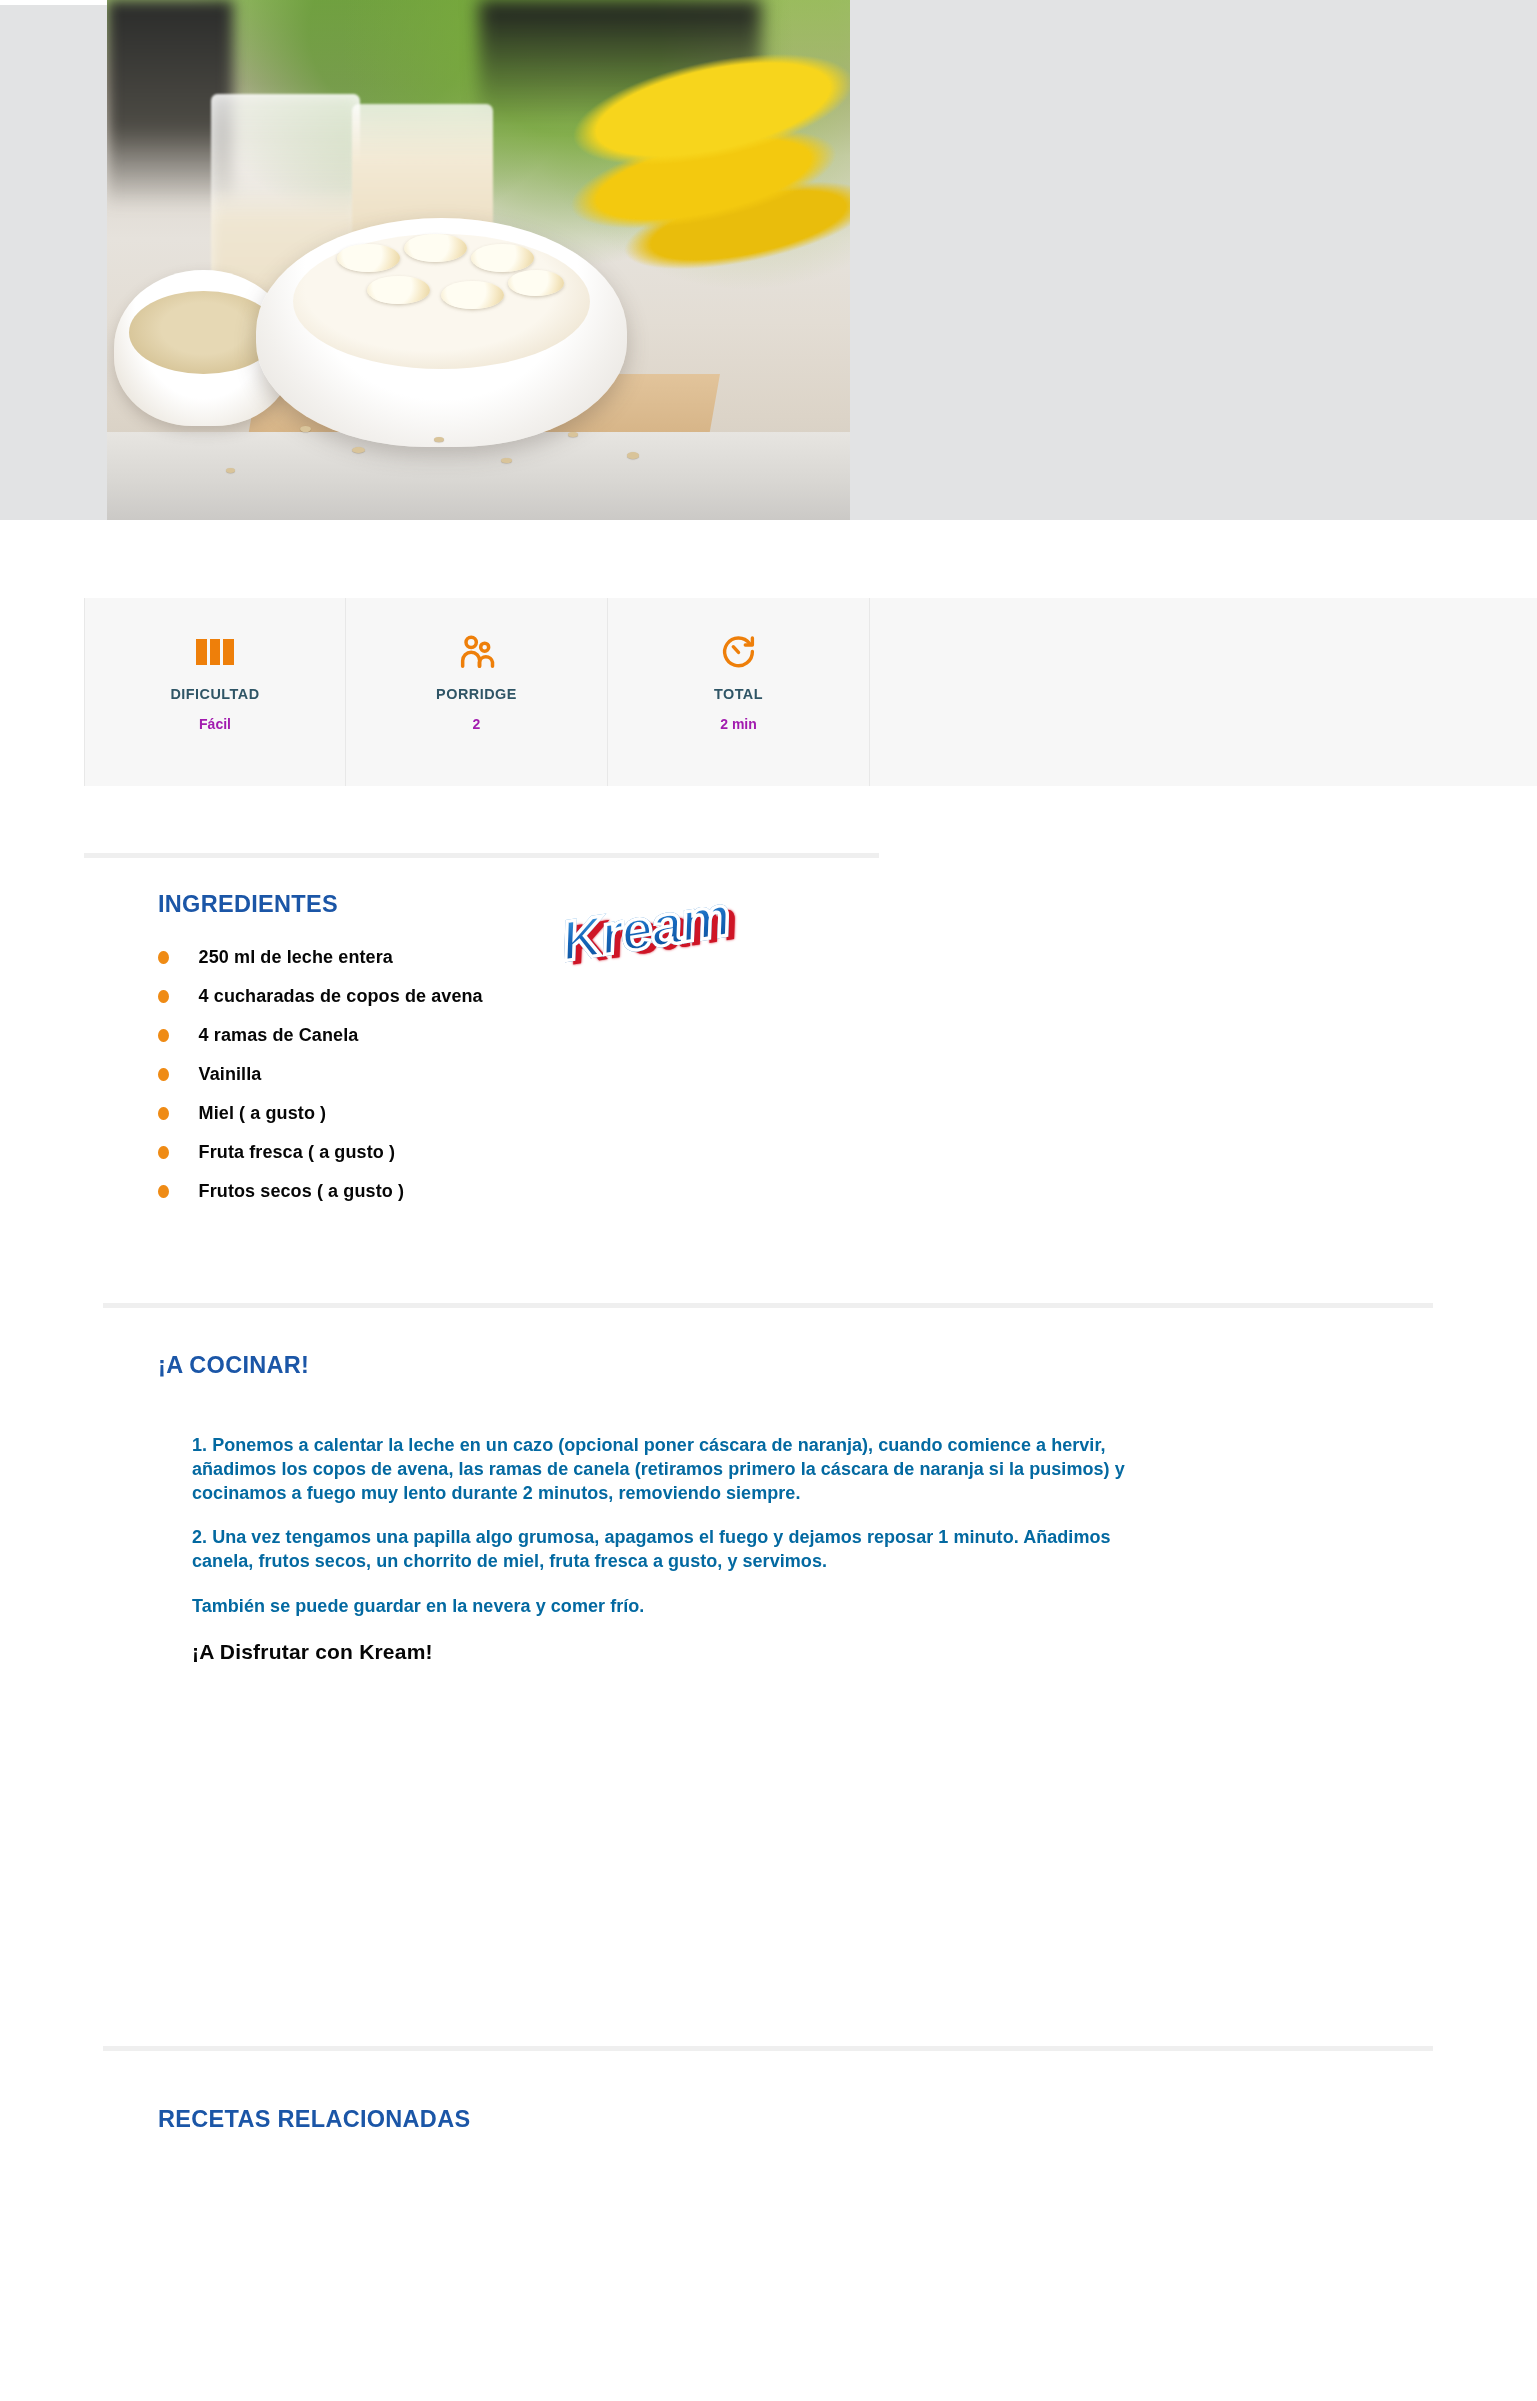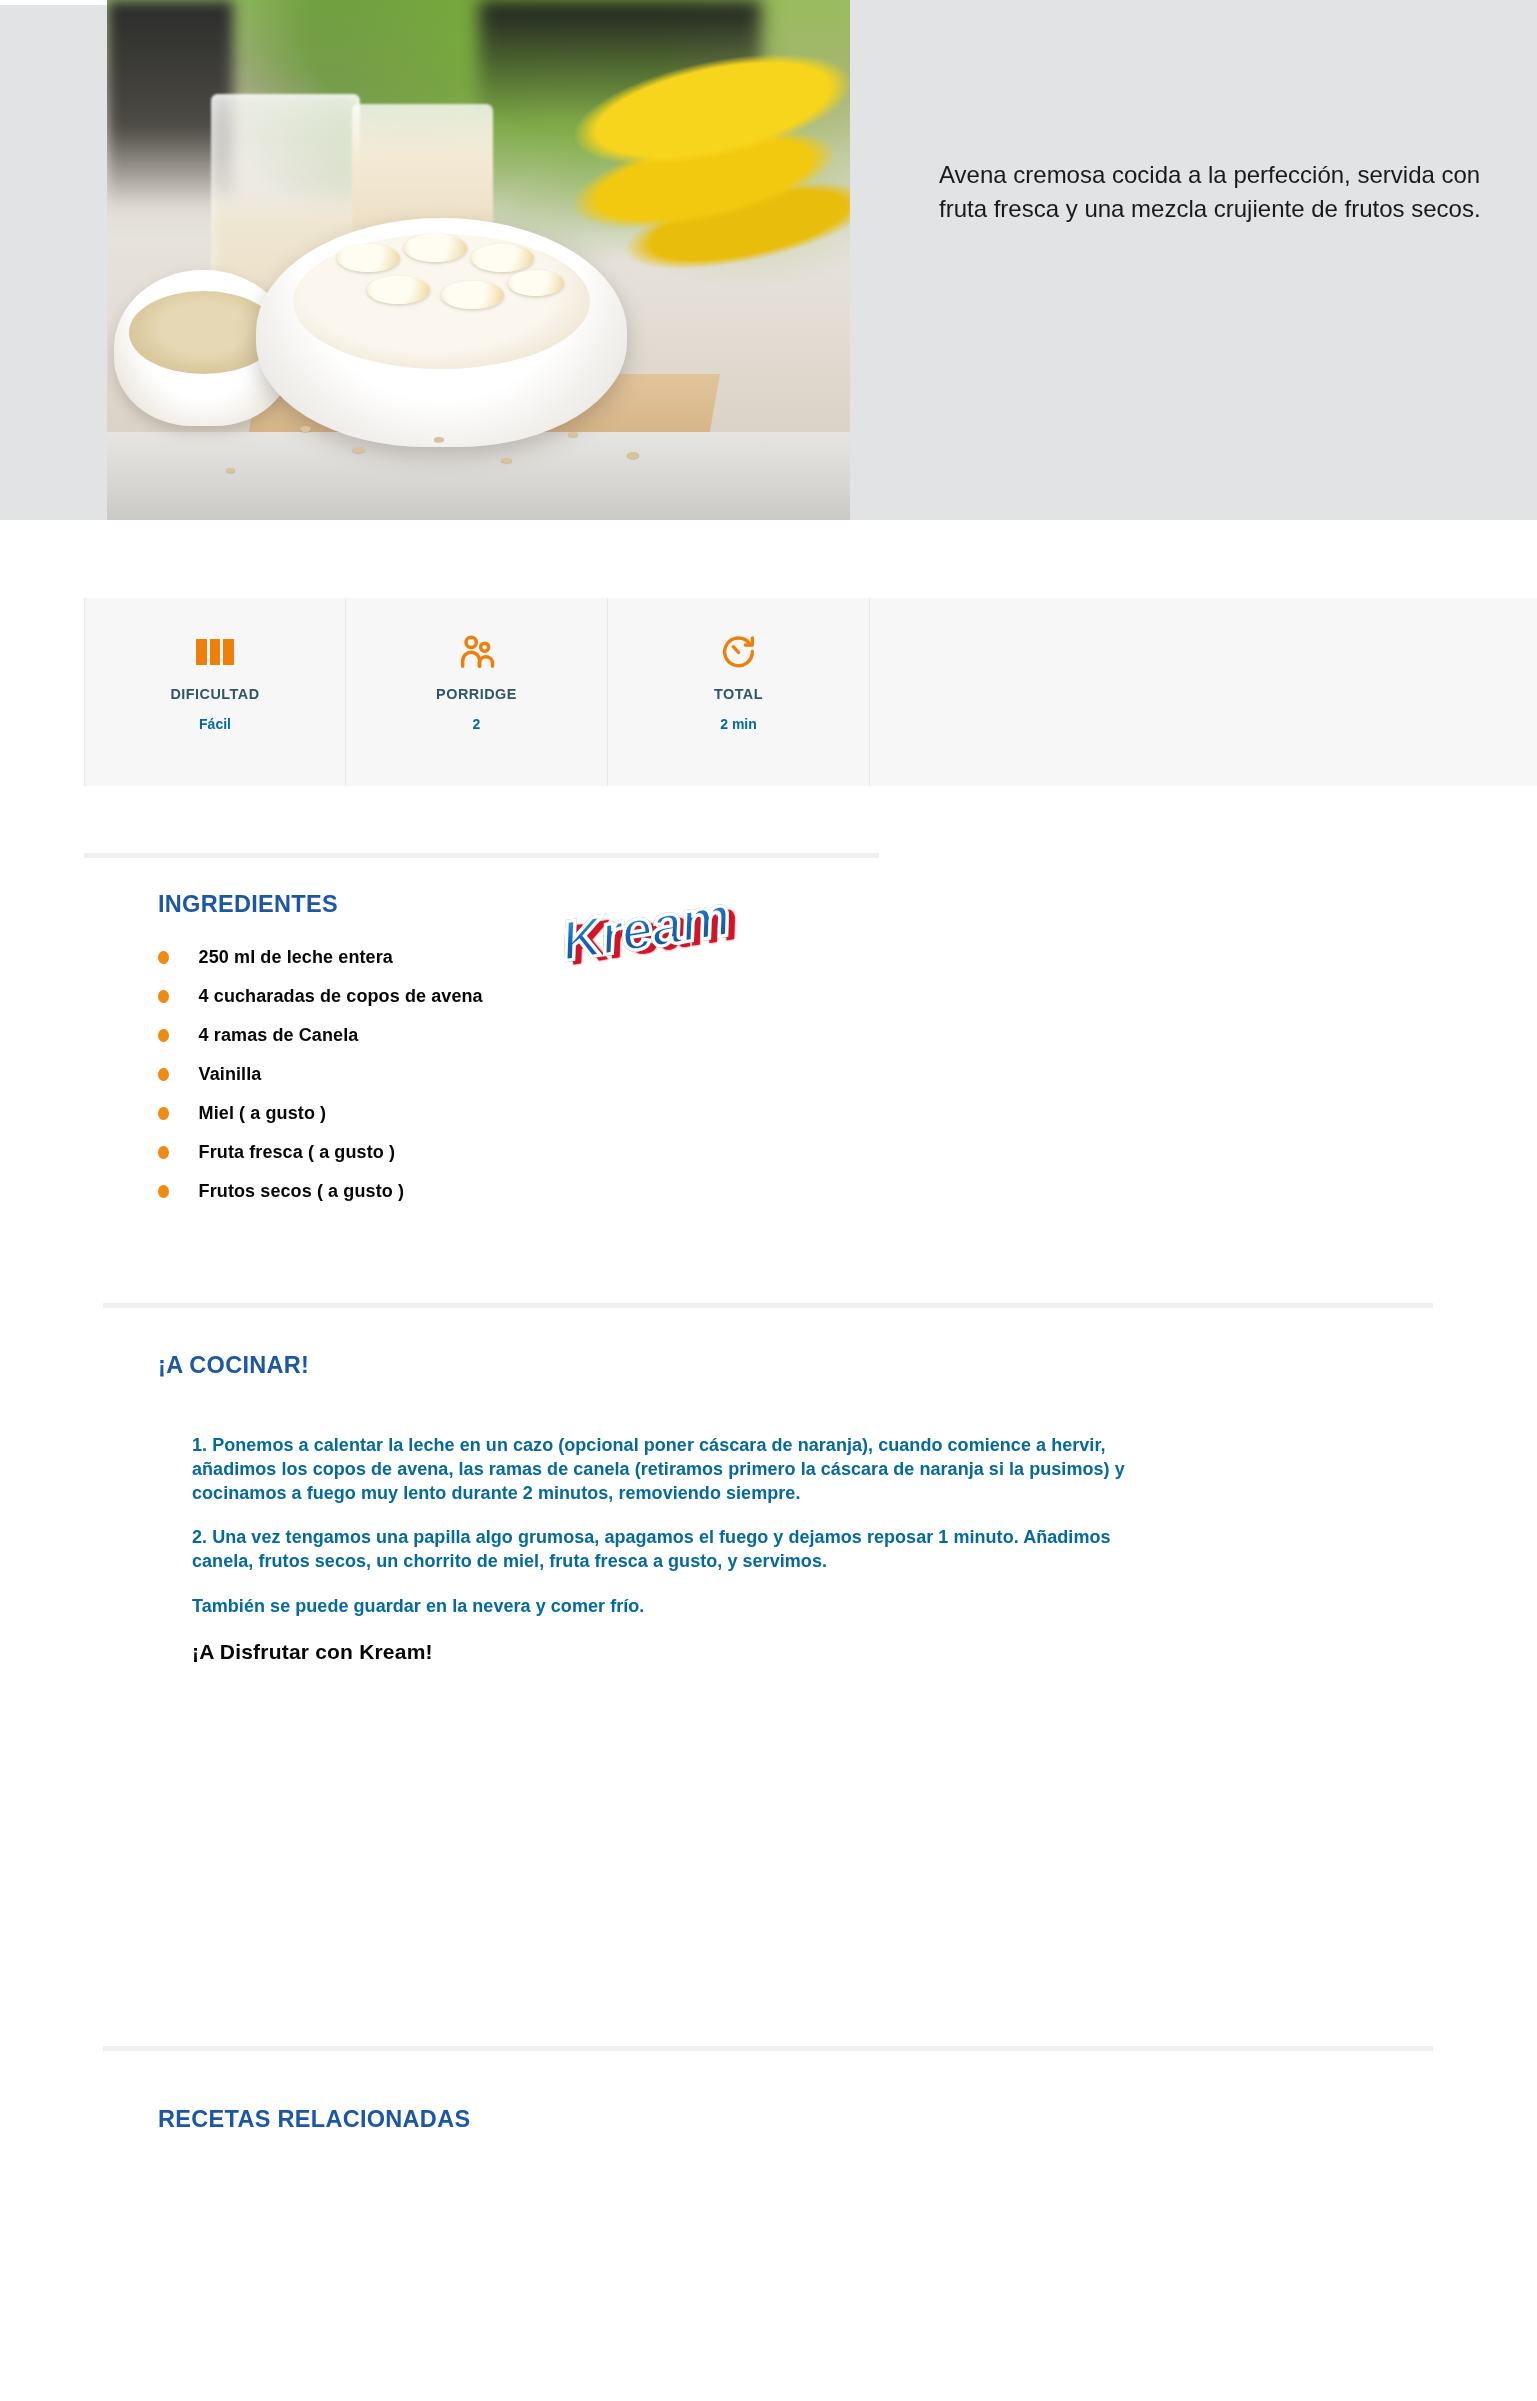--- a/index.html
+++ b/index.html
@@ -165,21 +165,21 @@
   .stat-label {
     font-size: 14.4px;
     font-weight: 700;
     color: #2f5566;
     letter-spacing: 0.5px;
     margin-bottom: 14.4px;
   }
   .stat-value {
     font-size: 14px;
     font-weight: 700;
-    color: #0369a1;
+    color: #a21caf;
   }
 
   
   .icon-bars { display: flex; align-items: flex-end; gap: 2.9px; }
   .icon-bars i { display: block; width: 10.6px; height: 26px; background: #ee7f0a; }
 
   
   .divider {
     position: absolute;
     height: 5.3px;
@@ -306,21 +306,20 @@
       <div class="ph-crumb" style="left:26%;top:82%;width:10.6px;height:5.8px;"></div>
       <div class="ph-crumb" style="left:33%;top:86%;width:12.5px;height:6.2px;"></div>
       <div class="ph-crumb" style="left:44%;top:84%;width:9.6px;height:5.3px;"></div>
       <div class="ph-crumb" style="left:53%;top:88%;width:11.5px;height:5.8px;"></div>
       <div class="ph-crumb" style="left:62%;top:83%;width:10px;height:5.8px;"></div>
       <div class="ph-crumb" style="left:70%;top:87%;width:12px;height:6.2px;"></div>
       <div class="ph-crumb" style="left:16%;top:90%;width:9.6px;height:5.3px;"></div>
     </div>
 
     <div class="hero-text">
-      <p class="hero-desc">Avena cremosa cocida a la perfección, servida con fruta fresca y una mezcla crujiente de frutos secos.</p>
     </div>
   </div>
 
   <div class="stats-strip">
 
     <div class="stat-cell">
       <div class="stat-icon">
         <span class="icon-bars">
             <i></i>
             <i></i>

